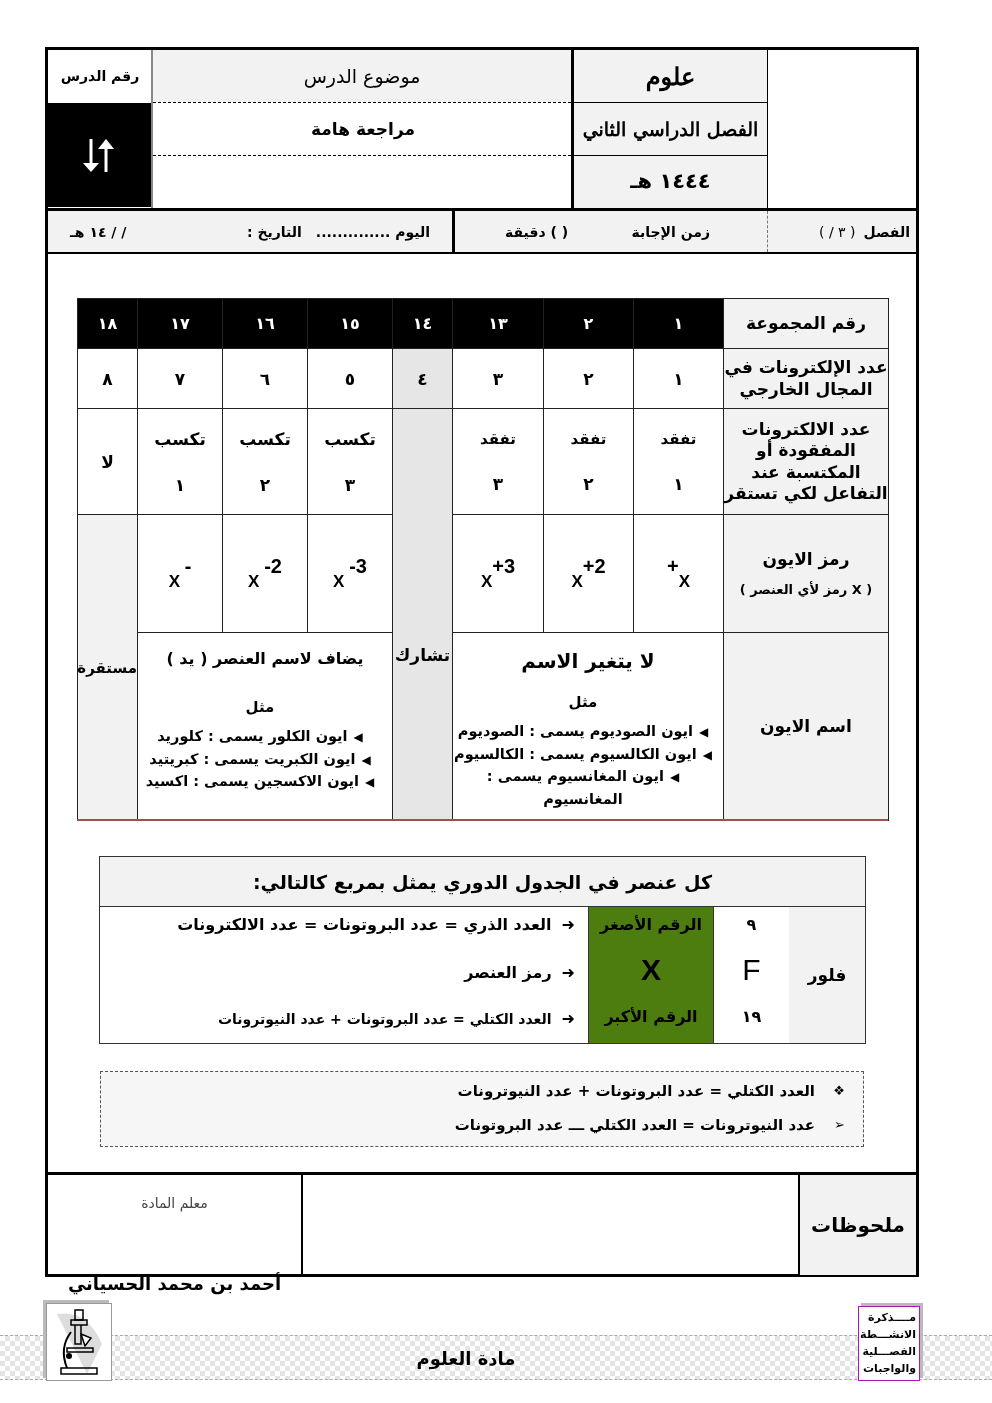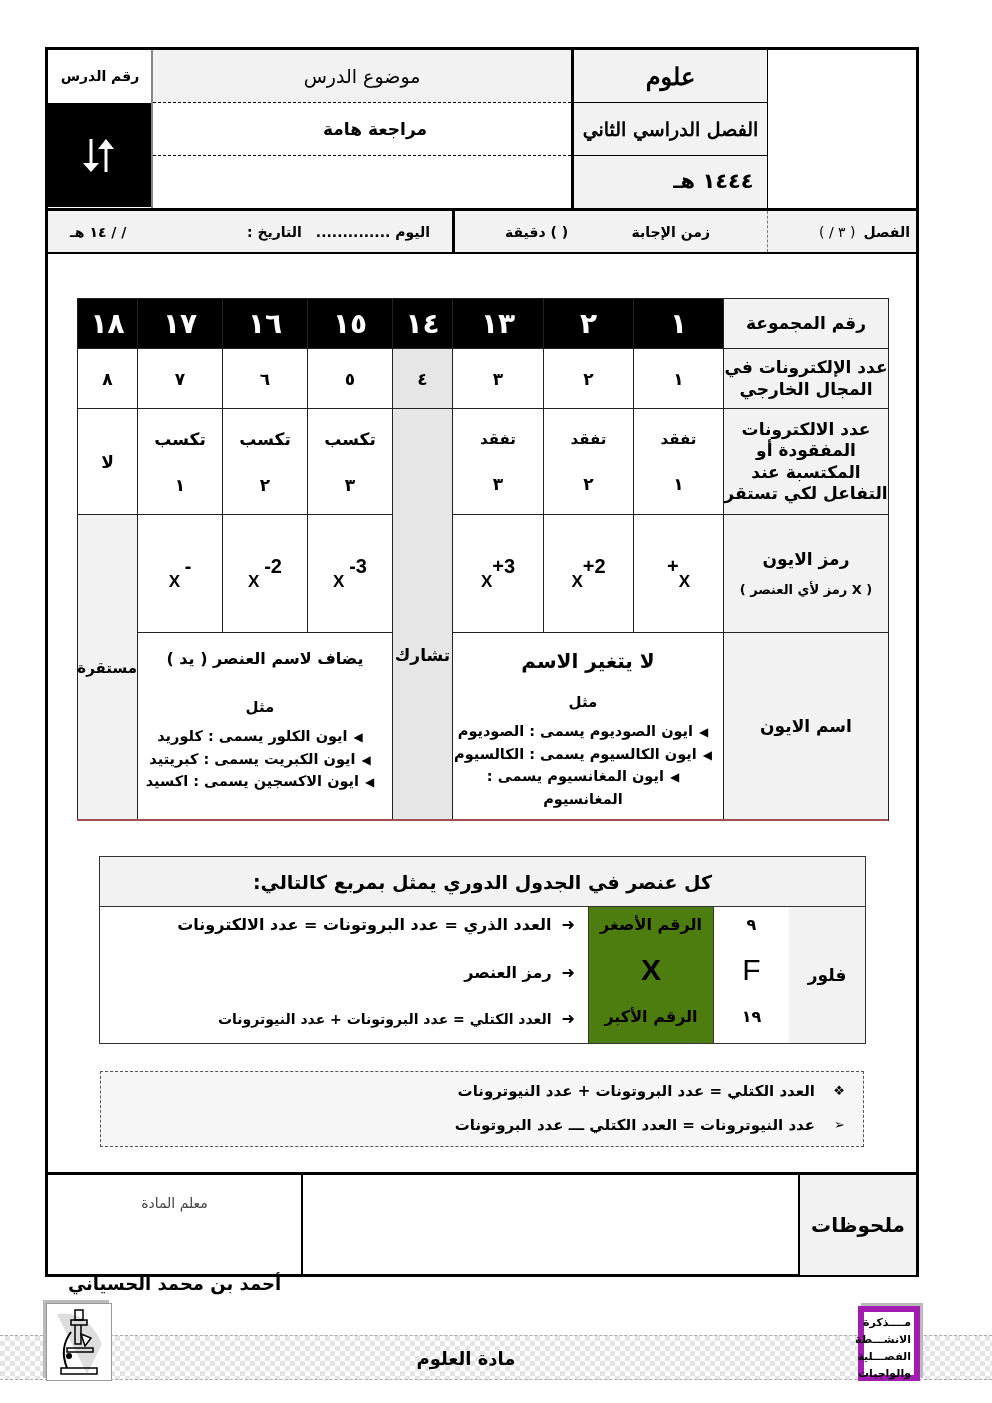--- a/index.html
+++ b/index.html
@@ -12,21 +12,21 @@
   #frame { left: 45px; top: 47px; width: 874px; height: 1230px; border: 3px solid #000; }
 
   
   .hcell { position: absolute; display: flex; align-items: center; justify-content: center; font-weight: bold; }
   .sep-h { position: absolute; height: 0; border-top: 2px solid #000; }
   .sep-v { position: absolute; width: 0; border-left: 2px solid #000; }
 
   
   table.groups { position: absolute; left: 77px; top: 298px; width: 811px; border-collapse: collapse; direction: rtl; table-layout: fixed; }
   table.groups td { border: 1px solid #222; text-align: center; vertical-align: middle; font-weight: bold; font-size: 17px; }
-  table.groups td.hdr { background: #000; color: #fff; font-size: 28px; height: 50px; margin-left: 40px; }
+  table.groups td.hdr { background: #000; color: #fff; font-size: 16px; height: 50px; margin-left: 40px; }
   table.groups td.lbl { background: #f2f2f2; font-size: 17px; line-height: 1.25; margin-left: 47px; }
   table.groups td.g14 { background: #e6e6e6; }
   table.groups td.g18 { background: #f2f2f2; }
   .ionsym { font-family: "Liberation Sans", sans-serif; font-weight: normal; font-size: 28px; }
   .ionsym sup { font-size: 20px; vertical-align: 14px; }
   .ex-list { font-size: 14.5px; line-height: 1.55; padding-right: 10px; }
   .ex-list .arrow { font-size: 12px; margin-left: 6px; }
 
   
   #elembox { left: 99px; top: 856px; width: 767px; height: 188px; border: 1.5px solid #333; }
@@ -64,32 +64,32 @@
     <polygon points="3,28 19,28 11,37" fill="#fff"></polygon>
     <line x1="26" y1="12" x2="26" y2="37" stroke="#fff" stroke-width="3"></line>
     <polygon points="18,14 34,14 26,4" fill="#fff"></polygon>
   </svg>
 </div>
 <div class="sep-v" style="left:151px;top:50px;height:158px;border-left:2px solid #888;"></div>
 
 <div class="abs" style="left:153px;top:50px;width:418px;height:52px;background:#f2f2f2;"></div>
 <div class="hcell rtl" style="left:153px;top:50px;width:418px;height:52px;font-weight:normal;font-size:19px;">موضوع الدرس</div>
 <div class="abs" style="left:153px;top:102px;width:418px;border-top:1px dashed #000;"></div>
-<div class="hcell rtl" style="left:166px;top:104px;width:418px;height:50px;font-size:17px;">مراجعة هامة</div>
+<div class="hcell rtl" style="left:154px;top:104px;width:418px;height:50px;font-size:17px;">مراجعة هامة</div>
 <div class="abs" style="left:153px;top:155px;width:418px;border-top:1px dashed #000;"></div>
 <div class="abs" style="left:153px;top:156px;width:418px;height:50px;"></div>
 
 <div class="sep-v" style="left:571px;top:50px;height:158px;border-left:3px solid #000;"></div>
 
 <div class="abs" style="left:574px;top:50px;width:193px;height:158px;background:#f2f2f2;"></div>
 <div class="hcell rtl" style="left:574px;top:50px;width:193px;height:52px;font-family:'DejaVu Serif',serif;font-size:24px;">علوم</div>
 <div class="abs" style="left:574px;top:102px;width:193px;border-top:1px solid #000;"></div>
 <div class="hcell rtl" style="left:574px;top:103px;width:193px;height:52px;font-family:'DejaVu Serif',serif;font-size:19px;">الفصل الدراسي الثاني</div>
 <div class="abs" style="left:574px;top:155px;width:193px;border-top:1px solid #000;"></div>
-<div class="hcell rtl" style="left:574px;top:156px;width:193px;height:50px;font-size:21px;margin-left:43px;">١٤٤٤ هـ</div>
+<div class="hcell rtl" style="left:574px;top:156px;width:193px;height:50px;font-size:21px;">١٤٤٤ هـ</div>
 <div class="sep-v" style="left:767px;top:50px;height:158px;border-left:1px solid #000;"></div>
 <div class="abs" style="left:769px;top:50px;width:147px;height:158px;"></div>
 
 <div class="sep-h" style="left:48px;top:208px;width:868px;border-top:3px solid #000;"></div>
 <div class="abs" style="left:48px;top:211px;width:868px;height:41px;background:#f2f2f2;"></div>
 <div class="sep-h" style="left:48px;top:252px;width:868px;border-top:2px solid #000;"></div>
 <div class="sep-v" style="left:452px;top:211px;height:41px;border-left:3px solid #000;"></div>
 <div class="abs" style="left:767px;top:211px;height:41px;border-left:1px dashed #777;"></div>
 
 <div class="abs rtl" style="left:780px;top:211px;width:130px;height:41px;display:flex;align-items:center;gap:8px;font-weight:bold;font-size:14px;">
@@ -261,18 +261,18 @@
     <rect x="24" y="16" width="16" height="5" fill="none" stroke="#000" stroke-width="1.5"></rect>
     <path d="M28 21 L28 40 L34 40 L34 21" fill="none" stroke="#000" stroke-width="1.5"></path>
     <path d="M34 30 L44 34 L38 42 Z" fill="#fff" stroke="#000" stroke-width="1.5"></path>
     <path d="M24 28 Q12 44 20 64" fill="none" stroke="#000" stroke-width="2"></path>
     <rect x="20" y="44" width="26" height="4" fill="none" stroke="#000" stroke-width="1.5"></rect>
     <circle cx="22" cy="52" r="3" fill="#000"></circle>
     <rect x="14" y="64" width="36" height="6" fill="none" stroke="#000" stroke-width="1.5"></rect>
   </svg>
 </div>
 <div class="abs rtl" style="left:380px;top:1343px;width:172px;height:30px;display:flex;align-items:center;justify-content:center;font-weight:bold;font-size:18px;">مادة العلوم</div>
-<div class="abs rtl" style="left:858px;top:1306px;width:62px;height:75px;background:#fff;border:6px solid #a21caf;box-shadow:3px -3px 0 #bbb;font-size:11px;font-weight:bold;line-height:17px;text-align:right;padding:2px 3px;">
+<div class="abs rtl" style="left:858px;top:1306px;width:62px;height:75px;background:#fff;border:1px solid #a21caf;box-shadow:3px -3px 0 #bbb;font-size:11px;font-weight:bold;line-height:17px;text-align:right;padding:2px 3px;">
   <div>مــــذكرة</div>
   <div>الانشـــطة</div>
   <div>الفصـــلية</div>
   <div>والواجبات</div>
 </div>
 
 </body></html>

